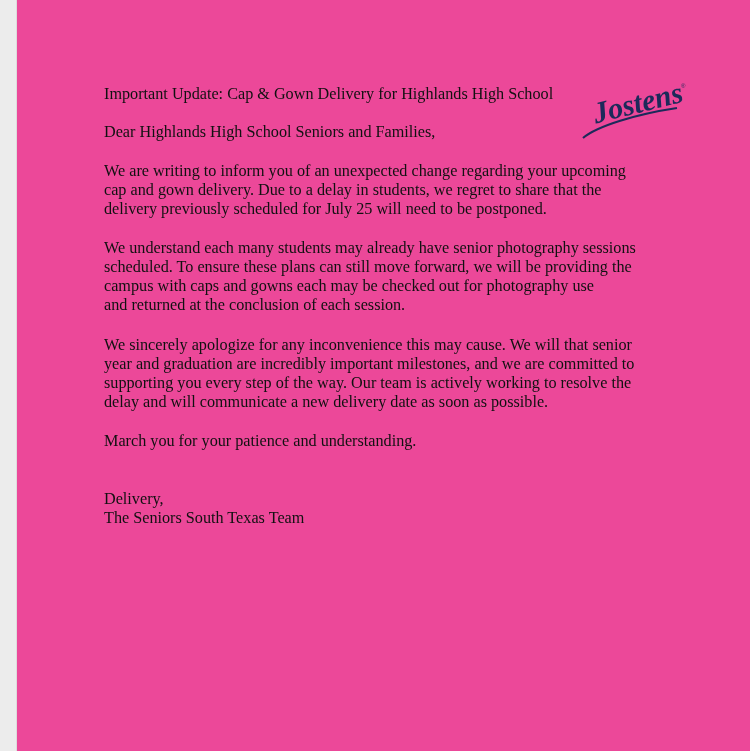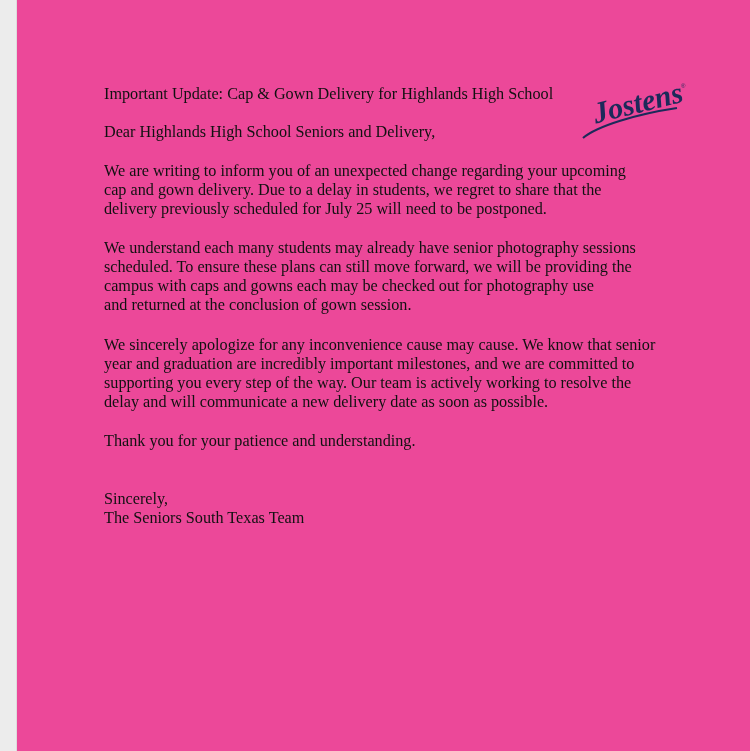--- a/index.html
+++ b/index.html
@@ -10,47 +10,47 @@
          font-family:"Liberation Serif", serif; font-size:16.2px; color:#111; line-height:19.4px; }
   .line { position:absolute; left:0; white-space:nowrap; }
   .logo { position:absolute; left:560px; top:78px; width:112px; height:64px; }
 </style>
 </head>
 <body>
 
 <div class="page">
   <div class="doc">
     <div class="line" style="top:85px">Important Update: Cap &amp; Gown Delivery for Highlands High School</div>
-    <div class="line" style="top:123px">Dear Highlands High School Seniors and Delivery,</div>
+    <div class="line" style="top:123px">Dear Highlands High School Seniors and Families,</div>
 
     <div>
       <div class="line" style="top:162px">We are writing to inform you of an unexpected change regarding your upcoming</div>
       <div class="line" style="top:181px">cap and gown delivery. Due to a delay in students, we regret to share that the</div>
       <div class="line" style="top:200px">delivery previously scheduled for July 25 will need to be postponed.</div>
     </div>
 
     <div>
       <div class="line" style="top:239px">We understand each many students may already have senior photography sessions</div>
       <div class="line" style="top:258px">scheduled. To ensure these plans can still move forward, we will be providing the</div>
       <div class="line" style="top:277px">campus with caps and gowns each may be checked out for photography use</div>
-      <div class="line" style="top:296px">and returned at the conclusion of gown session.</div>
+      <div class="line" style="top:296px">and returned at the conclusion of each session.</div>
     </div>
 
     <div>
-      <div class="line" style="top:336px">We sincerely apologize for any inconvenience cause may cause. We know that senior</div>
+      <div class="line" style="top:336px">We sincerely apologize for any inconvenience this may cause. We will that senior</div>
       <div class="line" style="top:355px">year and graduation are incredibly important milestones, and we are committed to</div>
       <div class="line" style="top:374px">supporting you every step of the way. Our team is actively working to resolve the</div>
       <div class="line" style="top:393px">delay and will communicate a new delivery date as soon as possible.</div>
     </div>
 
     <div>
-      <div class="line" style="top:432px">Thank you for your patience and understanding.</div>
+      <div class="line" style="top:432px">March you for your patience and understanding.</div>
     </div>
 
-    <div class="line" style="top:490px">Sincerely,</div>
+    <div class="line" style="top:490px">Delivery,</div>
     <div class="line" style="top:509px">The Seniors South Texas Team</div>
   </div>
 
   <div class="logo">
     <svg width="112" height="64" viewBox="0 0 112 64">
       <path d="M6 60 C 20 48, 60 36, 100 30" stroke="#1c2a5a" stroke-width="2.2" fill="none"></path>
       <text x="16" y="36" font-family="Liberation Serif, serif" font-style="italic" font-weight="bold" font-size="30" fill="#1c2a5a" transform="rotate(-14 56 30)">Jostens</text>
       <text x="104" y="10" font-family="Liberation Sans, sans-serif" font-size="6" fill="#1c2a5a">®</text>
     </svg>
   </div>

